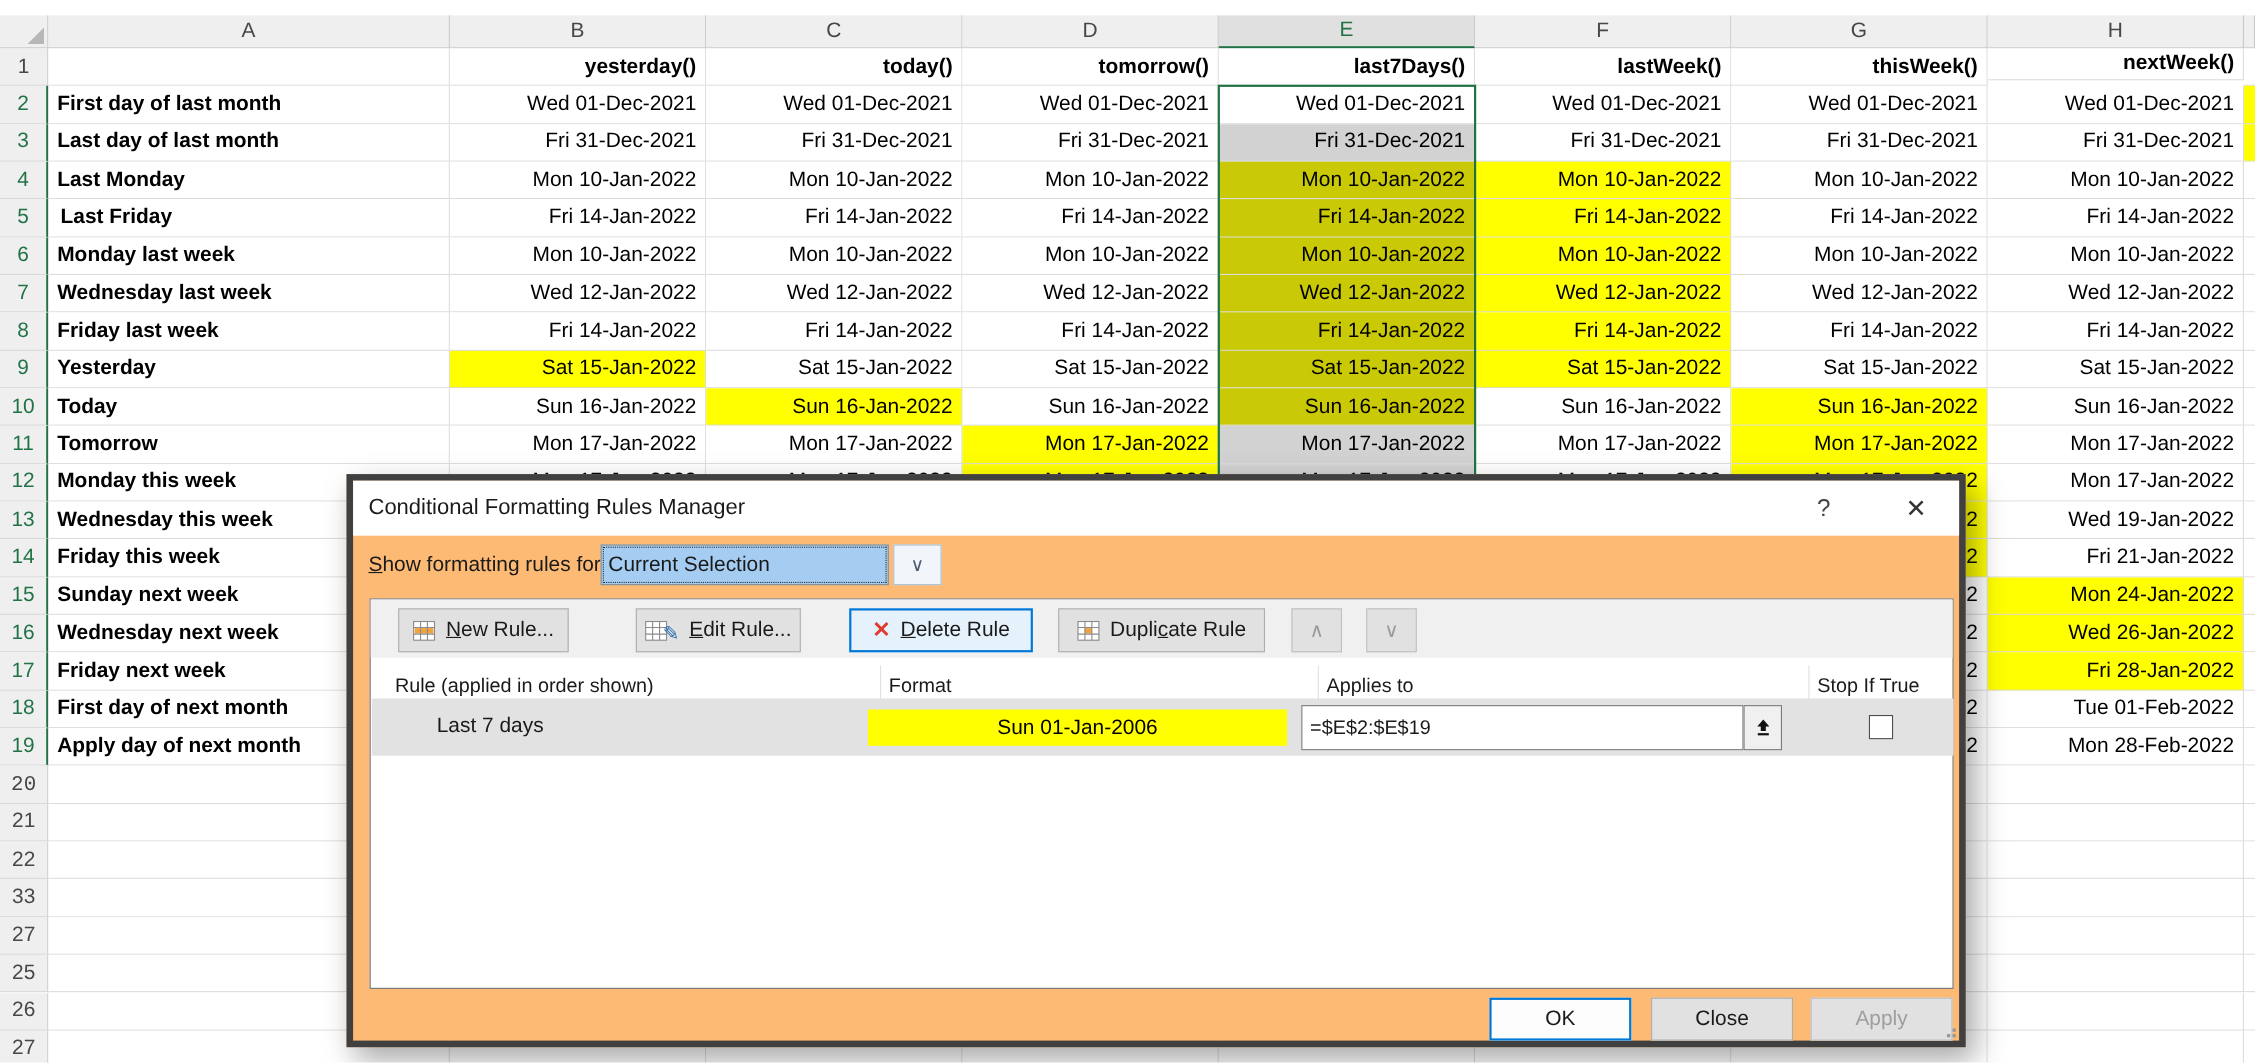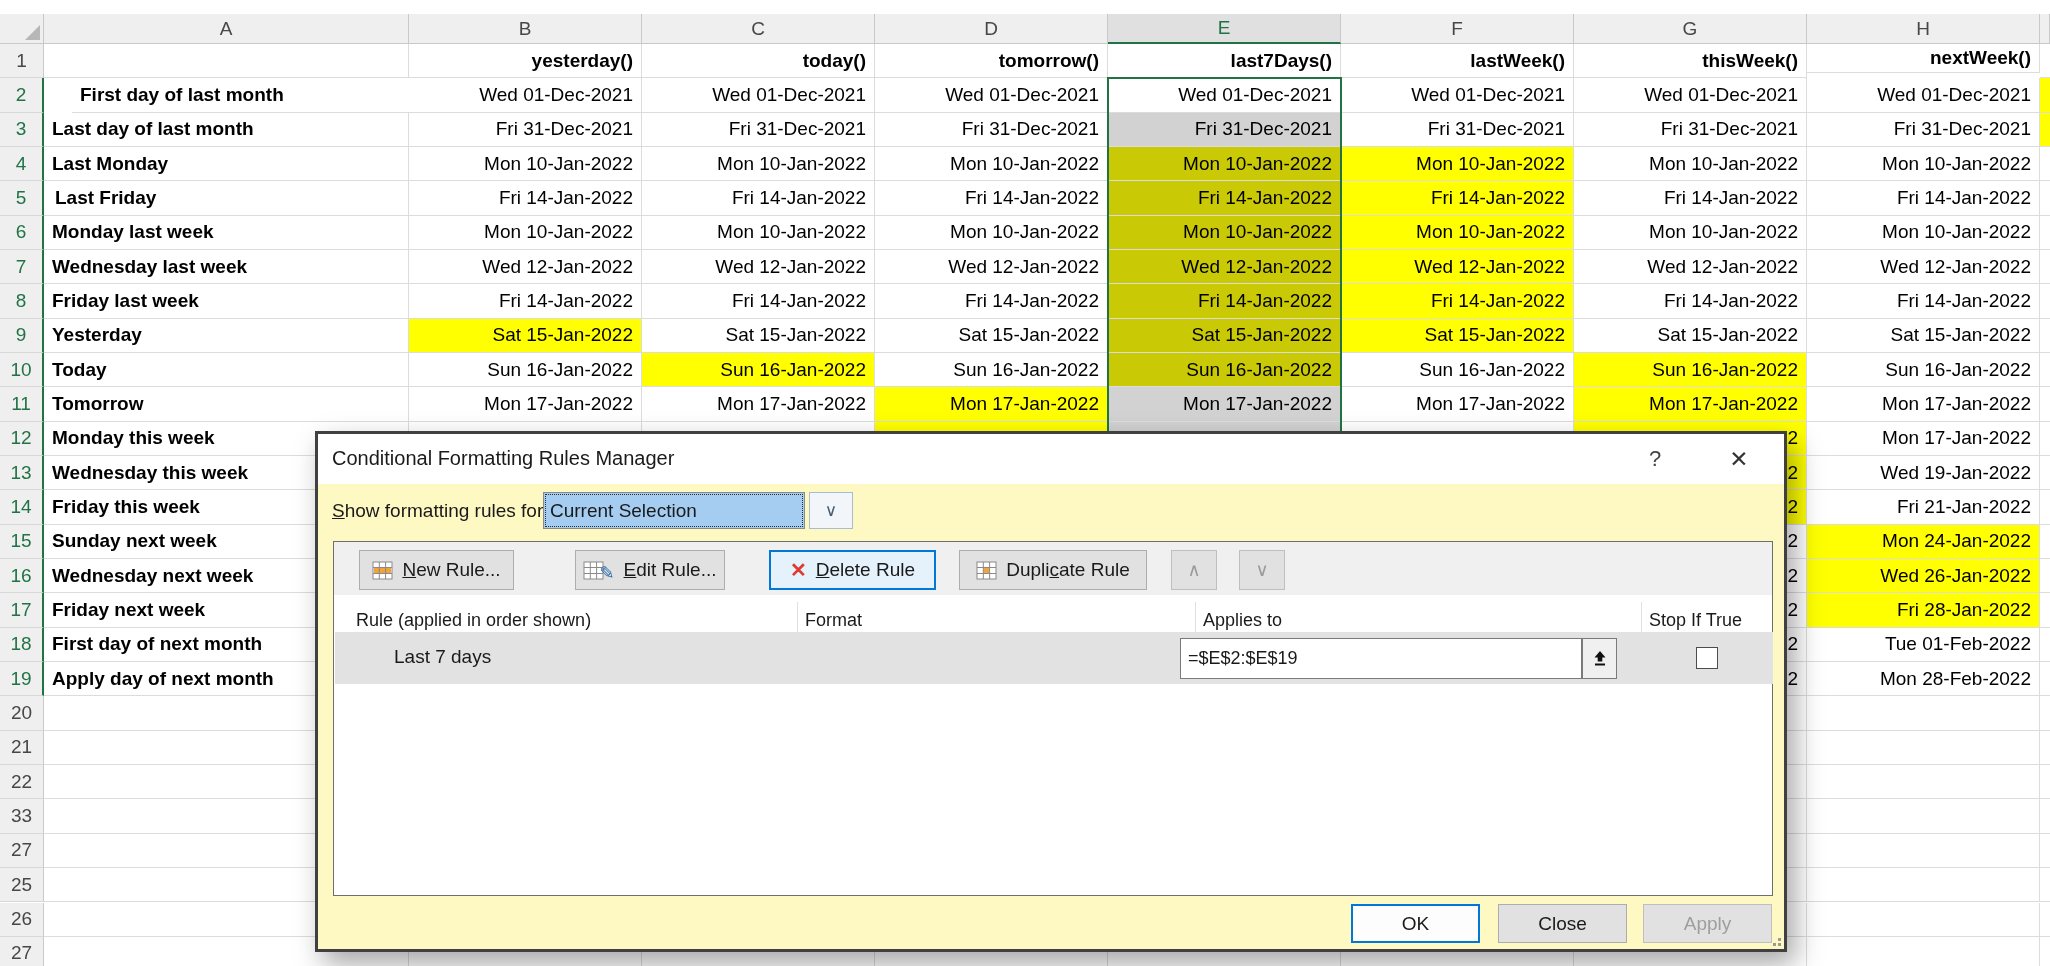--- a/index.html
+++ b/index.html
@@ -25,21 +25,21 @@
     border-right:1px solid #dcdcdc;border-bottom:1px solid #dcdcdc;
     display:flex;align-items:center;white-space:nowrap;overflow:hidden;
     font-size:19px;color:#000;padding:0 8px;}
   .cell.right{justify-content:flex-end;}
   .cell.bold{font-weight:bold;}
   .sel-outline{position:absolute;box-sizing:border-box;border:2px solid #217346;
     pointer-events:none;z-index:3;}
 
   
   .dialog{position:absolute;left:315px;top:431px;width:1472px;height:521px;
-    background:#fef9c3;border:3px solid #404040;box-sizing:border-box;
+    background:#fdba74;border:6px solid #404040;box-sizing:border-box;
     box-shadow:8px 12px 26px rgba(0,0,0,0.35);z-index:10;font-size:19px;color:#1a1a1a;}
   .dlg-titlebar{position:absolute;left:0;top:0;width:100%;height:50px;background:#ffffff;}
   .dlg-title{position:absolute;left:14px;top:13px;font-size:20px;color:#1a1a1a;}
   .dlg-help{position:absolute;left:1322px;top:10px;width:30px;height:30px;
     display:flex;align-items:center;justify-content:center;font-size:22px;color:#444;}
   .dlg-close{position:absolute;left:1404px;top:8px;width:34px;height:34px;
     display:flex;align-items:center;justify-content:center;font-size:23px;color:#333;}
   .dlg-label{position:absolute;left:14px;top:66px;}
   .combo{position:absolute;left:225px;top:58px;width:262px;height:37px;
     background:#a5cdf2;border:1px solid #8a8a8a;box-sizing:border-box;
@@ -116,38 +116,38 @@
       <div class="row-hdr sel-row" style="left: 0px; top: 353.06px; width: 44px; height: 34.34px;">10</div>
       <div class="row-hdr sel-row" style="left: 0px; top: 387.4px; width: 44px; height: 34.34px;">11</div>
       <div class="row-hdr sel-row" style="left: 0px; top: 421.74px; width: 44px; height: 34.34px;">12</div>
       <div class="row-hdr sel-row" style="left: 0px; top: 456.08px; width: 44px; height: 34.34px;">13</div>
       <div class="row-hdr sel-row" style="left: 0px; top: 490.42px; width: 44px; height: 34.34px;">14</div>
       <div class="row-hdr sel-row" style="left: 0px; top: 524.76px; width: 44px; height: 34.34px;">15</div>
       <div class="row-hdr sel-row" style="left: 0px; top: 559.1px; width: 44px; height: 34.34px;">16</div>
       <div class="row-hdr sel-row" style="left: 0px; top: 593.44px; width: 44px; height: 34.34px;">17</div>
       <div class="row-hdr sel-row" style="left: 0px; top: 627.78px; width: 44px; height: 34.34px;">18</div>
       <div class="row-hdr sel-row" style="left: 0px; top: 662.12px; width: 44px; height: 34.34px;">19</div>
-      <div class="row-hdr" style="left: 0px; top: 696.46px; width: 44px; height: 34.34px;">20</div>
+      <div class="row-hdr" style="left: 0px; top: 696.46px; width: 44px; height: 34.34px; font-family: Liberation Mono, monospace;">20</div>
       <div class="row-hdr" style="left: 0px; top: 730.8px; width: 44px; height: 34.34px;">21</div>
       <div class="row-hdr" style="left: 0px; top: 765.14px; width: 44px; height: 34.34px;">22</div>
       <div class="row-hdr" style="left: 0px; top: 799.48px; width: 44px; height: 34.34px;">33</div>
       <div class="row-hdr" style="left: 0px; top: 833.82px; width: 44px; height: 34.34px;">27</div>
       <div class="row-hdr" style="left: 0px; top: 868.16px; width: 44px; height: 34.34px;">25</div>
       <div class="row-hdr" style="left: 0px; top: 902.5px; width: 44px; height: 34.34px;">26</div>
       <div class="row-hdr" style="left: 0px; top: 936.84px; width: 44px; height: 34.34px;">27</div>
       <div class="cell" style="left: 44px; top: 44px; width: 365px; height: 34.34px;"></div>
       <div class="cell right bold" style="left: 409px; top: 44px; width: 233px; height: 34.34px;">yesterday()</div>
       <div class="cell right bold" style="left: 642px; top: 44px; width: 233px; height: 34.34px;">today()</div>
       <div class="cell right bold" style="left: 875px; top: 44px; width: 233px; height: 34.34px;">tomorrow()</div>
       <div class="cell right bold" style="left: 1108px; top: 44px; width: 233px; height: 34.34px;">last7Days()</div>
       <div class="cell right bold" style="left: 1341px; top: 44px; width: 233px; height: 34.34px;">lastWeek()</div>
       <div class="cell right bold" style="left: 1574px; top: 44px; width: 233px; height: 34.34px;">thisWeek()</div>
       <div class="cell right bold" style="left: 1807px; top: 44px; width: 233px; height: 29px;">nextWeek()</div>
       <div class="cell" style="left: 2040px; top: 44px; width: 10px; height: 34.34px;"></div>
-      <div class="cell bold" style="left: 44px; top: 78.34px; width: 365px; height: 34.34px; margin-left: 28px;">First day of last month</div>
+      <div class="cell bold" style="left: 44px; top: 78.34px; width: 365px; height: 34.34px;">First day of last month</div>
       <div class="cell right" style="left: 409px; top: 78.34px; width: 233px; height: 34.34px;">Wed 01-Dec-2021</div>
       <div class="cell right" style="left: 642px; top: 78.34px; width: 233px; height: 34.34px;">Wed 01-Dec-2021</div>
       <div class="cell right" style="left: 875px; top: 78.34px; width: 233px; height: 34.34px;">Wed 01-Dec-2021</div>
       <div class="cell right" style="left: 1108px; top: 78.34px; width: 233px; height: 34.34px; background: rgb(255, 255, 255);">Wed 01-Dec-2021</div>
       <div class="cell right" style="left: 1341px; top: 78.34px; width: 233px; height: 34.34px;">Wed 01-Dec-2021</div>
       <div class="cell right" style="left: 1574px; top: 78.34px; width: 233px; height: 34.34px;">Wed 01-Dec-2021</div>
       <div class="cell right" style="left: 1807px; top: 78.34px; width: 233px; height: 34.34px;">Wed 01-Dec-2021</div>
       <div class="cell" style="left: 2040px; top: 78.34px; width: 10px; height: 34.34px; background: rgb(255, 255, 0);"></div>
       <div class="cell bold" style="left: 44px; top: 112.68px; width: 365px; height: 34.34px;">Last day of last month</div>
       <div class="cell right" style="left: 409px; top: 112.68px; width: 233px; height: 34.34px;">Fri 31-Dec-2021</div>
@@ -436,20 +436,21 @@
       <div class="list-hdr" style="left:22px;">Rule (applied in order shown)</div>
       <div class="list-hdr" style="left:471px;">Format</div>
       <div class="list-hdr" style="left:869px;">Applies to</div>
       <div class="list-hdr" style="left:1315px;">Stop If True</div>
       <div class="vsep" style="left:463px;"></div>
       <div class="vsep" style="left:861px;"></div>
       <div class="vsep" style="left:1307px;"></div>
 
       <div class="rule-row">
         <div class="rule-name">Last 7 days</div>
+        <div class="fmt-swatch" id="fmt-swatch" style="background: rgb(255, 255, 0);">Sun 01-Jan-2006</div>
         <div class="applies-input">
           <span>=$E$2:$E$19</span>
         </div>
         <div class="range-btn">
           <svg width="16" height="17" viewBox="0 0 16 17">
             <path d="M8 1 L13.5 7.5 H10.3 V11.5 H5.7 V7.5 H2.5 Z" fill="#111"></path>
             <rect x="3" y="13.5" width="10" height="2" fill="#111"></rect>
           </svg>
         </div>
         <div class="stop-check"></div>

